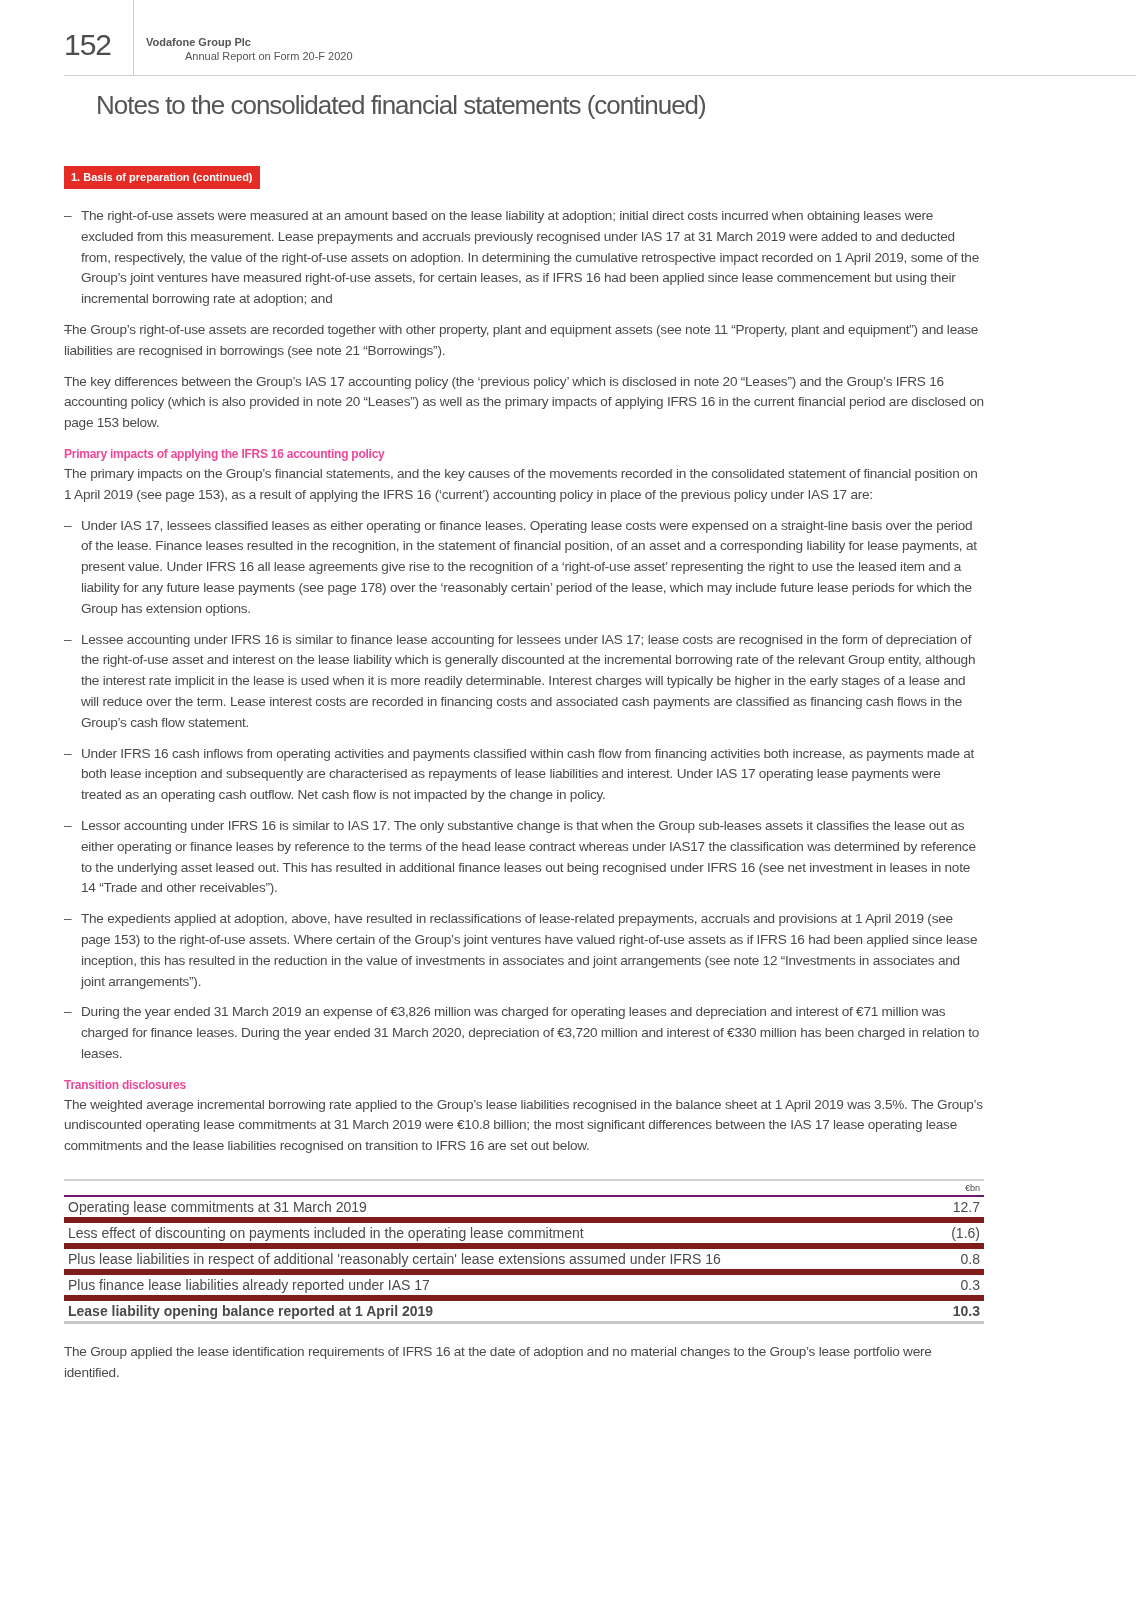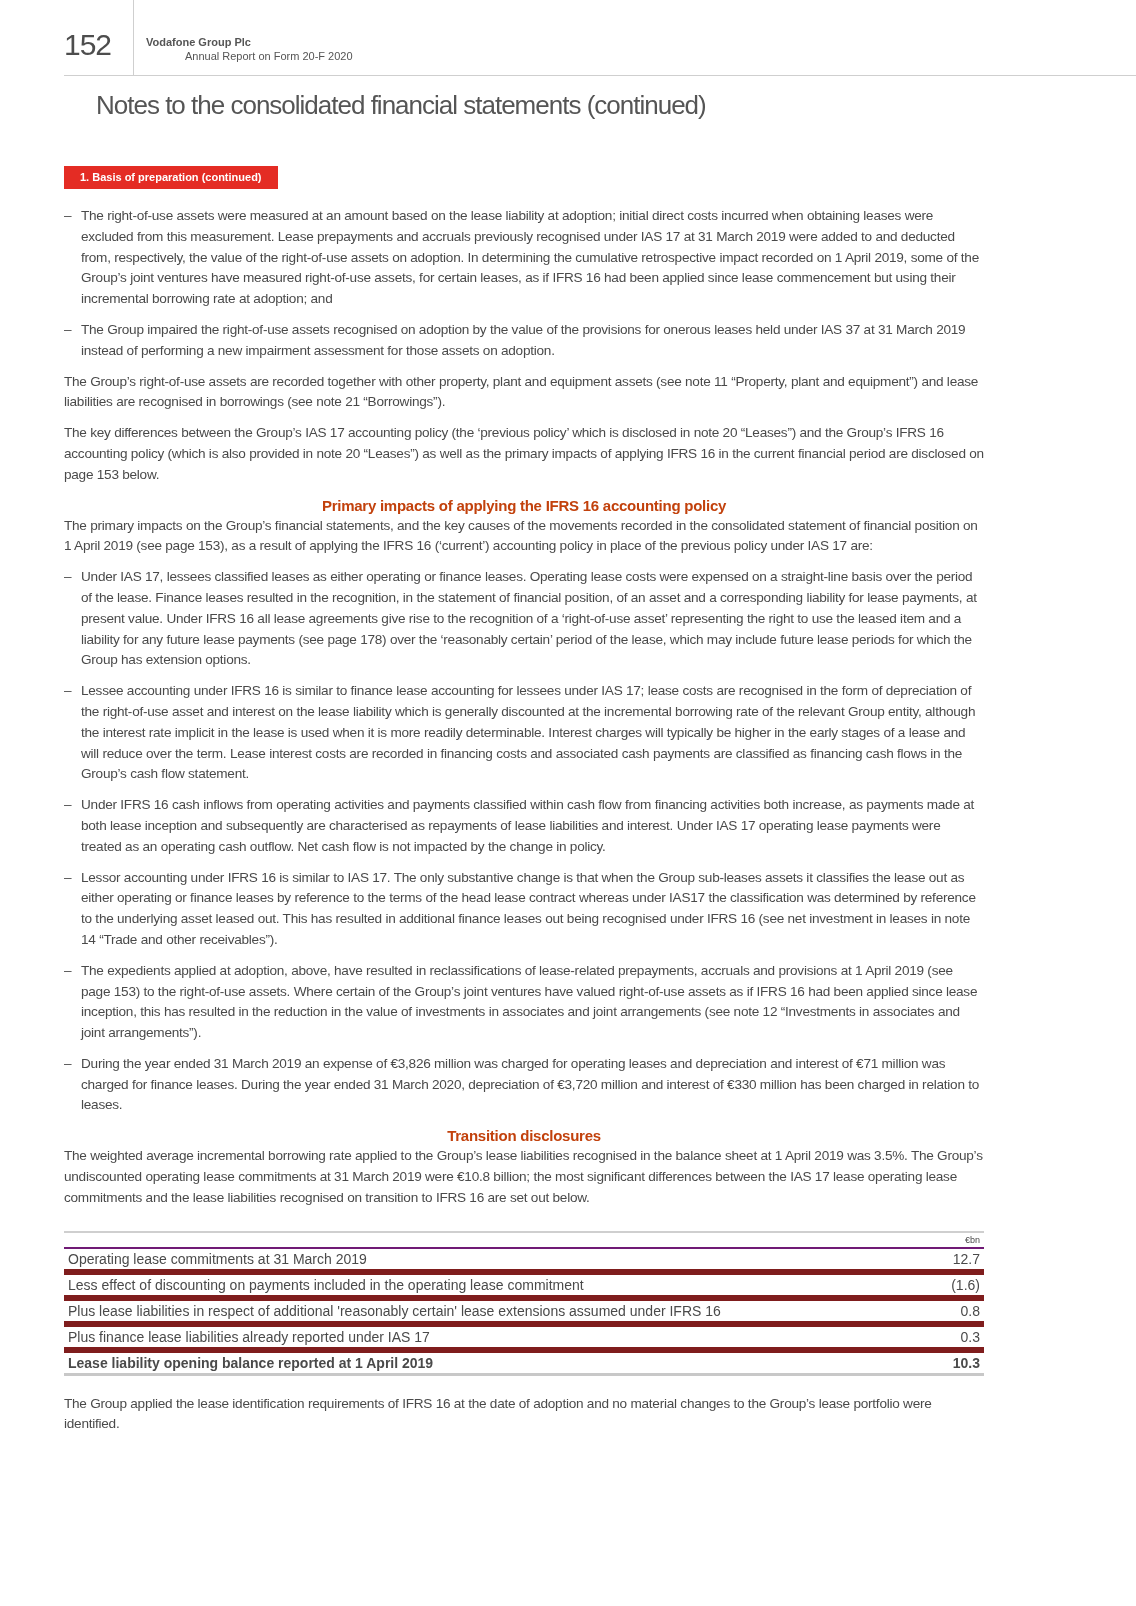--- a/index.html
+++ b/index.html
@@ -4,27 +4,27 @@
 <style>
   html, body { margin:0; padding:0; background:#ffffff; }
   body { width:1136px; height:1606px; position:relative; overflow:hidden;
          font-family:"Liberation Sans", sans-serif; color:#4a4a4a; }
   .page-num { position:absolute; left:64px; top:28px; font-size:30px; color:#4d4d4d; letter-spacing:-1px; font-weight:300; }
   .vdiv { position:absolute; left:133px; top:0; width:1px; height:75px; background:#cfcfcf; }
   .company { position:absolute; left:146px; top:36px; font-size:11px; font-weight:bold; color:#555; }
   .report { position:absolute; left:160px; top:50px; font-size:11px; color:#555;margin-left:25px; }
   .hline { position:absolute; left:64px; right:0; top:75px; height:1px; background:#cfcfcf; }
   .page-title { position:absolute; left:64px; top:90px; font-size:26px; color:#555; letter-spacing:-1px; font-weight:300;margin-left:32px; }
-  .section-label { position:absolute; left:64px; top:166px; height:23px; padding:0 16px; background:#e42c24;
+  .section-label { position:absolute; left:64px; top:166px; height:23px; padding:0 7px; background:#e42c24;
                    color:#fff; font-size:11px; font-weight:bold; line-height:23px; }
   .content { position:absolute; left:64px; top:206px; width:920px; font-size:13.6px; line-height:20.8px; color:#4a4a4a; letter-spacing:-0.25px; }
   .bullet { position:relative; padding-left:17px; margin:0 0 10px 0; }
   .bullet .dash { position:absolute; left:0; top:0; }
   p { margin:0 0 10px 0; }
-  .subhead { color:#c2410c; font-weight:bold; font-size:15px; margin:0; line-height:20px;text-align:center; }
+  .subhead { color:#ec4899; font-weight:bold; font-size:12px; margin:0; line-height:20px; }
   .subhead + p { margin-top:0; }
   table.recon { width:920px; border-collapse:collapse; margin-top:22px; font-size:14px; letter-spacing:0; }
   table.recon td { padding:1px 4px; border-bottom:6px solid #7f1d1d; height:18px; line-height:18px; }
   table.recon tr.unit td { font-size:9px; height:10px; line-height:10px; padding:2px 4px; border-top:2px solid #cfcfcf; border-bottom:2px solid #701a75; }
   table.recon td.val { text-align:right; width:70px; }
   table.recon tr.total td { font-weight:bold; border-top:1px solid #bbb; border-bottom:3px solid #c8c8c8; }
   .after { margin-top:18px; }
 </style>
 </head>
 <body>
@@ -32,21 +32,21 @@
 <div class="page-num">152</div>
 <div class="vdiv"></div>
 <div class="company">Vodafone Group Plc</div>
 <div class="report">Annual Report on Form 20-F 2020</div>
 <div class="hline"></div>
 <div class="page-title">Notes to the consolidated financial statements (continued)</div>
 <div class="section-label">1. Basis of preparation (continued)</div>
 
 <div class="content">
   <div class="bullet"><span class="dash">–</span><span>The right-of-use assets were measured at an amount based on the lease liability at adoption; initial direct costs incurred when obtaining leases were excluded from this measurement. Lease prepayments and accruals previously recognised under IAS 17 at 31 March 2019 were added to and deducted from, respectively, the value of the right-of-use assets on adoption. In determining the cumulative retrospective impact recorded on 1 April 2019, some of the Group’s joint ventures have measured right-of-use assets, for certain leases, as if IFRS 16 had been applied since lease commencement but using their incremental borrowing rate at adoption; and</span></div>
-  <div class="bullet"><span class="dash">–</span><span>The Group impaired the right-of-use assets recognised on adoption by the value of the provisions for onerous leases held under IAS 37 at 31 March 2019 instead of performing a new impairment assessment for those assets on adoption.</span></div>
+  <div class="bullet"><span class="dash">–</span></div>
 
   <p>The Group’s right-of-use assets are recorded together with other property, plant and equipment assets (see note 11 “Property, plant and equipment”) and lease liabilities are recognised in borrowings (see note 21 “Borrowings”).</p>
   <p>The key differences between the Group’s IAS 17 accounting policy (the ‘previous policy’ which is disclosed in note 20 “Leases”) and the Group’s IFRS 16 accounting policy (which is also provided in note 20 “Leases”) as well as the primary impacts of applying IFRS 16 in the current financial period are disclosed on page 153 below.</p>
 
   <div class="subhead">Primary impacts of applying the IFRS 16 accounting policy</div>
   <p>The primary impacts on the Group’s financial statements, and the key causes of the movements recorded in the consolidated statement of financial position on 1 April 2019 (see page 153), as a result of applying the IFRS 16 (‘current’) accounting policy in place of the previous policy under IAS 17 are:</p>
 
   <div class="bullet"><span class="dash">–</span><span>Under IAS 17, lessees classified leases as either operating or finance leases. Operating lease costs were expensed on a straight-line basis over the period of the lease. Finance leases resulted in the recognition, in the statement of financial position, of an asset and a corresponding liability for lease payments, at present value. Under IFRS 16 all lease agreements give rise to the recognition of a ‘right-of-use asset’ representing the right to use the leased item and a liability for any future lease payments (see page 178) over the ‘reasonably certain’ period of the lease, which may include future lease periods for which the Group has extension options.</span></div>
   <div class="bullet"><span class="dash">–</span><span>Lessee accounting under IFRS 16 is similar to finance lease accounting for lessees under IAS 17; lease costs are recognised in the form of depreciation of the right-of-use asset and interest on the lease liability which is generally discounted at the incremental borrowing rate of the relevant Group entity, although the interest rate implicit in the lease is used when it is more readily determinable. Interest charges will typically be higher in the early stages of a lease and will reduce over the term. Lease interest costs are recorded in financing costs and associated cash payments are classified as financing cash flows in the Group’s cash flow statement.</span></div>
   <div class="bullet"><span class="dash">–</span><span>Under IFRS 16 cash inflows from operating activities and payments classified within cash flow from financing activities both increase, as payments made at both lease inception and subsequently are characterised as repayments of lease liabilities and interest. Under IAS 17 operating lease payments were treated as an operating cash outflow. Net cash flow is not impacted by the change in policy.</span></div>

